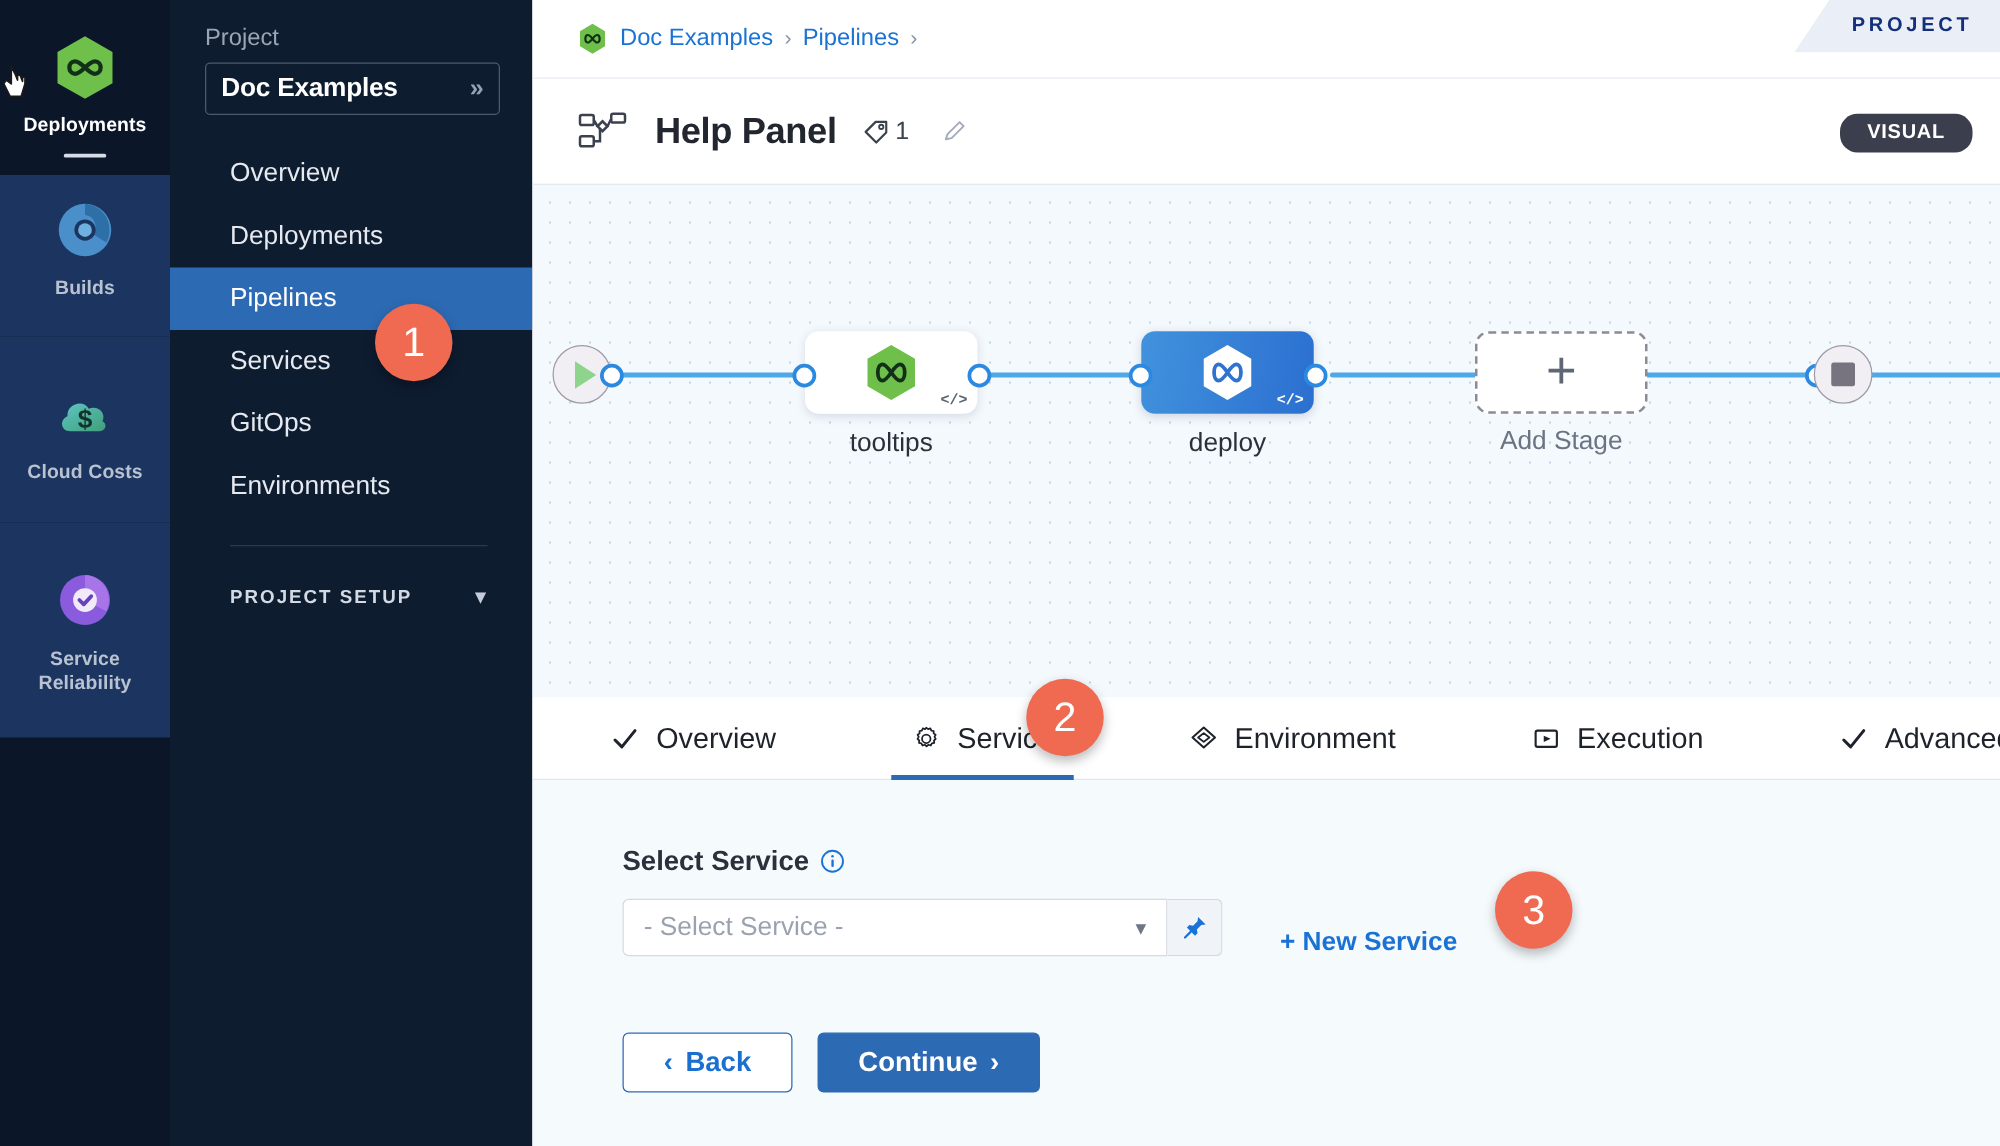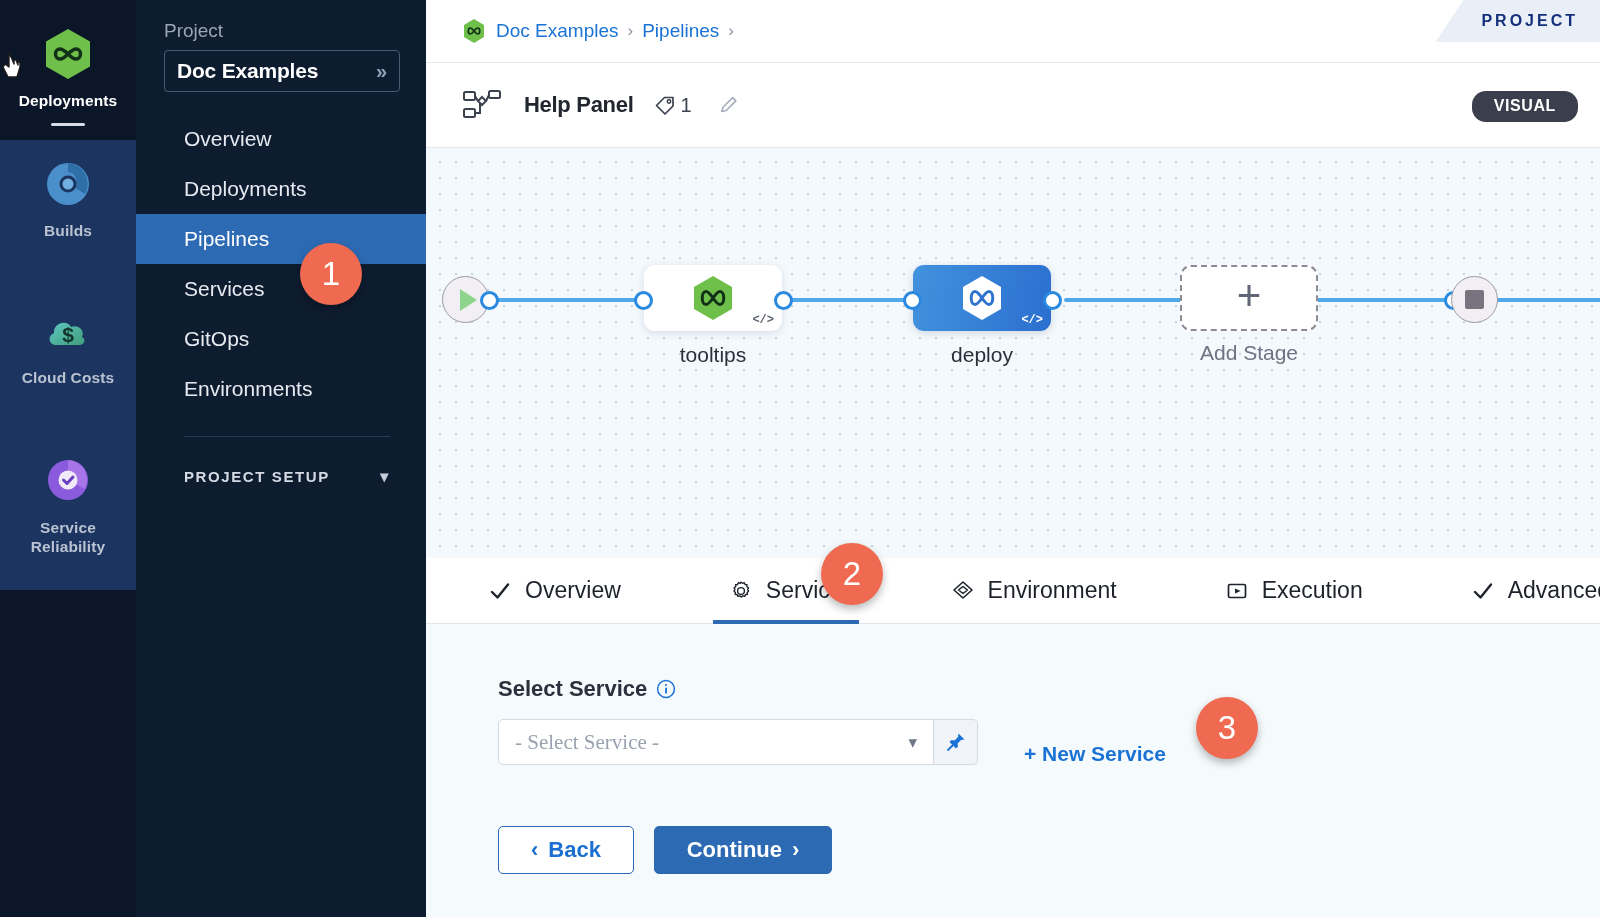--- a/index.html
+++ b/index.html
@@ -134,21 +134,21 @@
   .title-bar {
     height: 85px; flex: 0 0 85px;
     display: flex; align-items: center;
     padding-left: 36px;
     border-bottom: 1px solid #e4e8ef;
     background: #ffffff;
     position: relative;
   }
   .title-icon { width: 40px; height: 34px; margin-right: 22px; }
   .title-text {
-    font-size: 22px; font-weight: 700; color: #22262f; letter-spacing: -.3px;
+    font-size: 29px; font-weight: 700; color: #22262f; letter-spacing: -.3px;
   }
   .tag-wrap { display: flex; align-items: center; margin-left: 20px; }
   .tag-count { font-size: 20px; color: #3c4350; margin-left: 3px; }
   .pencil-btn { margin-left: 26px; cursor: pointer; width: 22px; height: 24px; }
   .visual-badge {
     position: absolute; right: 22px; top: 28px;
     background: #3b3f4d; color: #fff;
     font-size: 16px; font-weight: 700; letter-spacing: .6px;
     padding: 6px 22px 7px 22px; border-radius: 14px;
     white-space: nowrap;
@@ -256,21 +256,20 @@
 
   .select-row { display: flex; align-items: center; margin-top: 16px; }
   .select-box {
     width: 436px; height: 46px;
     background: #ffffff;
     border: 1px solid #d4dae4;
     border-radius: 5px 0 0 5px;
     display: flex; align-items: center; justify-content: space-between;
     padding: 0 16px;
     cursor: pointer;
-    font-family: Liberation Serif, serif;
   }
   .select-value { font-size: 21px; color: #9aa2b0; }
   .select-chev { color: #6f7787; font-size: 17px; }
   .pin-box {
     width: 44px; height: 46px;
     background: #f0f3f8;
     border: 1px solid #d4dae4; border-left: none;
     border-radius: 0 5px 5px 0;
     display: flex; align-items: center; justify-content: center;
     cursor: pointer;

